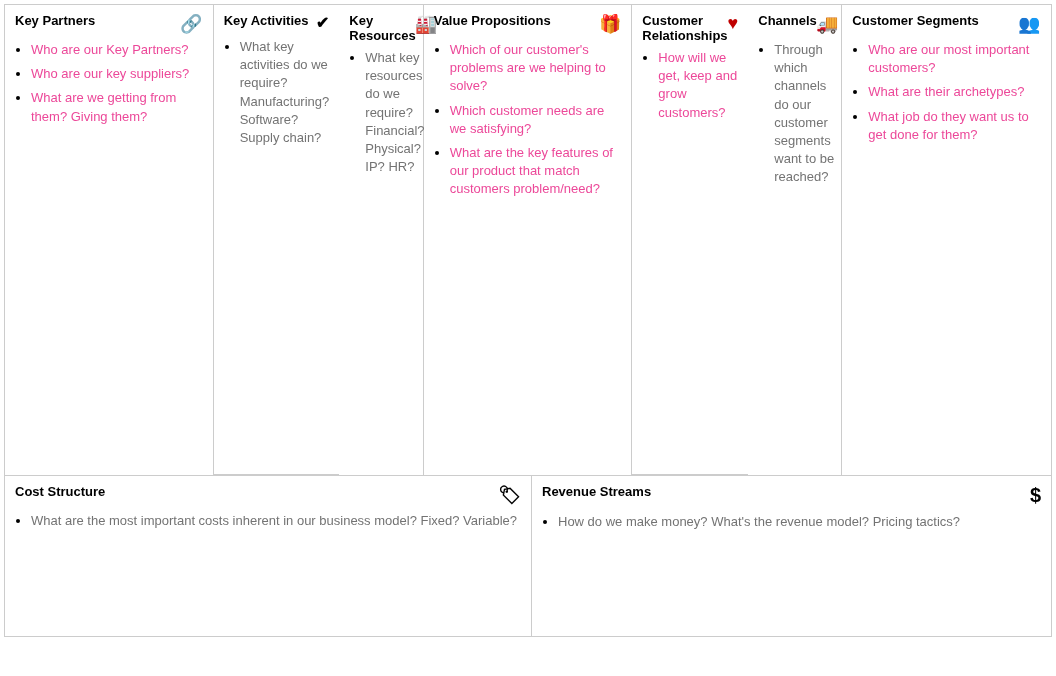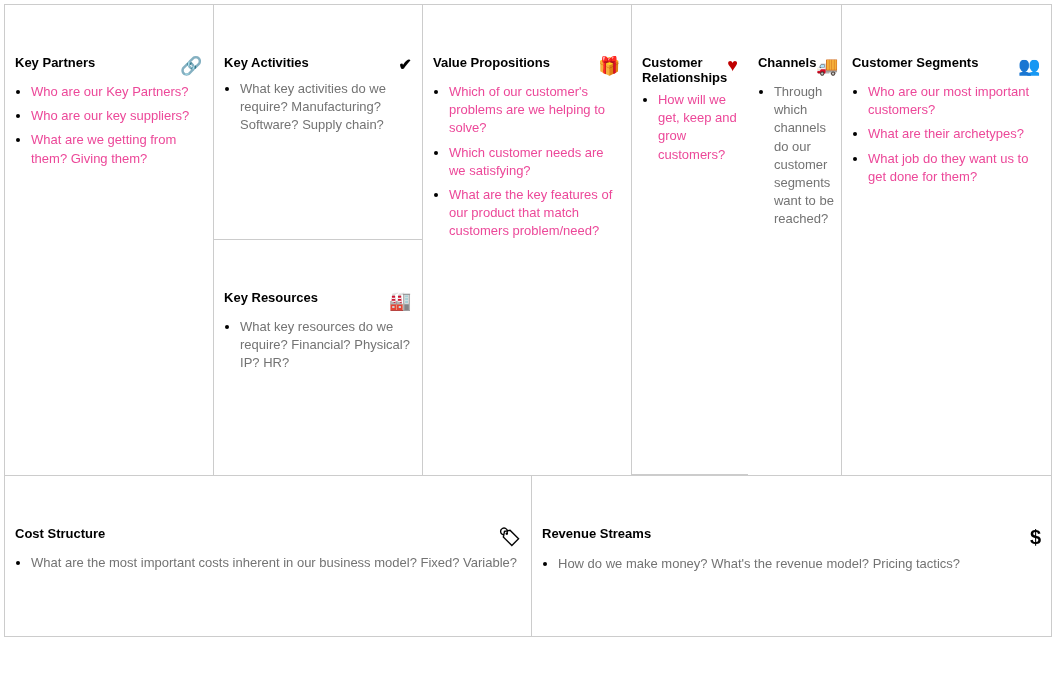--- a/index.html
+++ b/index.html
@@ -26,21 +26,20 @@
       border-right: none;
     }
     .cell-title {
       font-weight: bold;
       font-size: 13px;
       color: #000;
       margin-bottom: 6px;
       display: flex;
       justify-content: space-between;
       align-items: flex-start;
-      margin-top: 42px;
     }
     .cell-icon {
       font-size: 18px;
       color: #000;
       flex-shrink: 0;
     }
     ul {
       padding-left: 16px;
       margin-top: 4px;
     }
@@ -52,21 +51,21 @@
     .red { color: #737373; }
 
     
     .col-key-partners    { width: 210px; min-height: 470px; }
     .col-value-prop      { width: 210px; min-height: 470px; }
     .col-cust-seg        { width: 210px; min-height: 470px; border-right: none; }
 
     
     .col-middle {
       display: flex;
-      flex-direction: column;
+      flex-direction: row;
       width: 210px;
       border-right: 1px solid #ccc;
     }
     .col-middle .cell {
       border-right: none;
     }
     .col-middle-top {
       border-bottom: 1px solid #ccc;
       min-height: 235px;
     }

